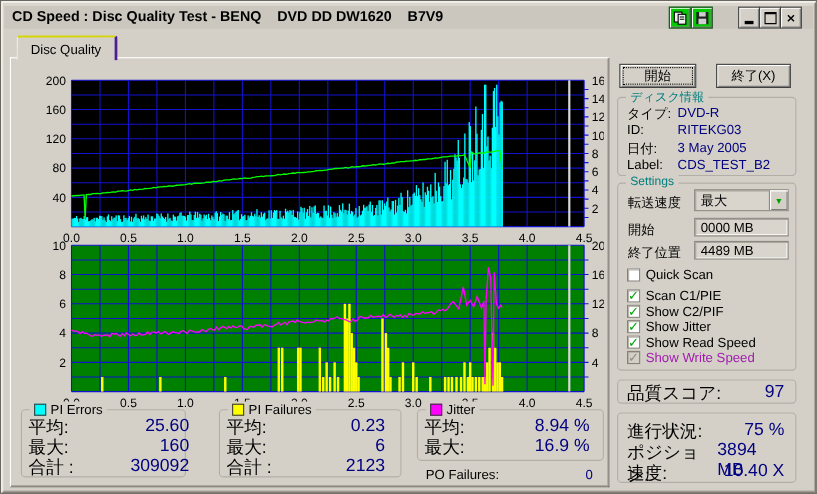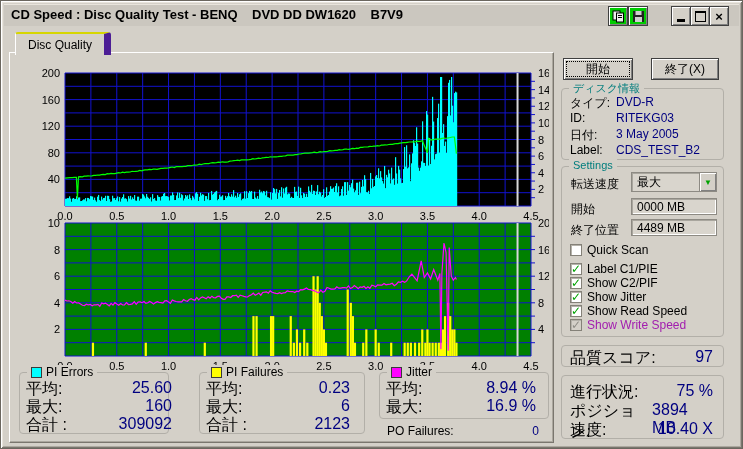--- a/index.html
+++ b/index.html
@@ -9,21 +9,21 @@
   .titlebar{position:absolute;left:3px;top:3px;right:3px;height:22px;background:#cbc7bf;
             box-shadow:inset 0 1px 0 #e8e4dc;}
   .title-text{position:absolute;left:7px;top:3px;font-size:13px;font-weight:bold;color:#000;white-space:pre;}
   .tbtn{position:absolute;top:2px;width:18px;height:18px;background:#d4d0c8;border:1px solid #404040;
         box-shadow:inset 1px 1px 0 #fff, inset -1px -1px 0 #808080;display:flex;align-items:center;justify-content:center;}
   .tbtn.green{background:#00cc00;}
   .closex{font-size:13px;font-weight:bold;line-height:13px;}
   .minbar{width:8px;height:3px;background:#000;margin-top:9px;}
   .maxbox{width:9px;height:8px;border:1px solid #000;border-top:2px solid #000;}
   .tab{position:absolute;left:14px;top:31px;width:88px;height:21px;background:#d4d0c8;z-index:3;
-       border-left:1px solid #fff;border-right:7px solid #4c1d95;border-top:2px solid #d6d600;
+       border-left:1px solid #fff;border-right:3px solid #4c1d95;border-top:2px solid #d6d600;
        border-radius:3px 3px 0 0;display:flex;align-items:center;justify-content:center;font-size:12px;color:#000;}
   .tabpage{position:absolute;left:8px;top:51px;width:543px;height:389px;background:#d4d0c8;
        border-top:1px solid #fff;border-left:1px solid #fff;border-right:1px solid #7a766e;border-bottom:1px solid #7a766e;
        box-shadow:inset -1px -1px 0 #aca89f;}
   .chart{position:absolute;z-index:2;}
   .tick{font-size:11px;fill:#000;font-family:"Liberation Sans","DejaVu Sans",sans-serif;}
   .gbox{position:absolute;border:1px solid #b2afa8;border-radius:4px;box-sizing:border-box;z-index:2;}
   .gbox-title{position:absolute;top:-8px;left:7px;background:#d4d0c8;padding:0 4px;font-size:11px;color:#007d7d;
               display:flex;align-items:center;gap:4px;white-space:nowrap;}
   .gbox-title.black{color:#000;font-size:12px;}
@@ -777,21 +777,21 @@
   </div>
 
   <div class="cbrow" style="top:242px">
     <span class="cbbox"></span>
     <span class="cblabel">Quick Scan</span>
   </div>
   <div class="cbrow" style="top:261px">
     <span class="cbbox checked">
         <span class="mark">✓</span>
       </span>
-    <span class="cblabel">Label C1/PIE</span>
+    <span class="cblabel">Scan C1/PIE</span>
   </div>
   <div class="cbrow" style="top:275px">
     <span class="cbbox checked">
         <span class="mark">✓</span>
       </span>
     <span class="cblabel">Show C2/PIF</span>
   </div>
   <div class="cbrow" style="top:289px">
     <span class="cbbox checked">
         <span class="mark">✓</span>

